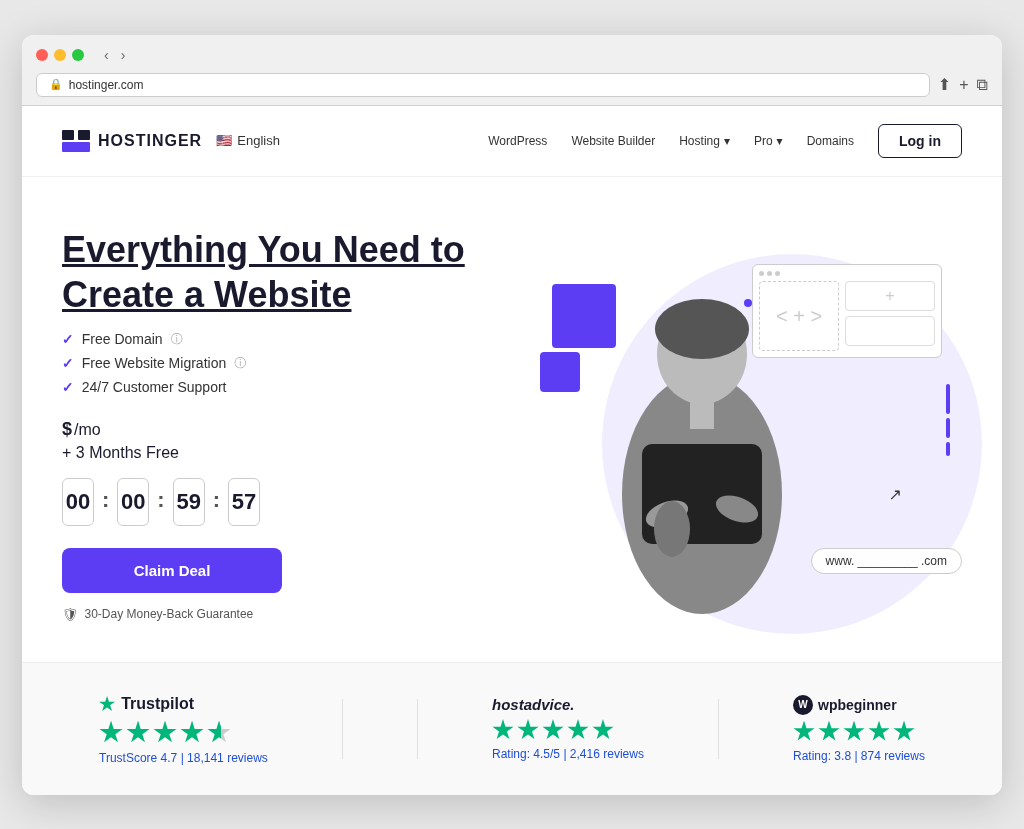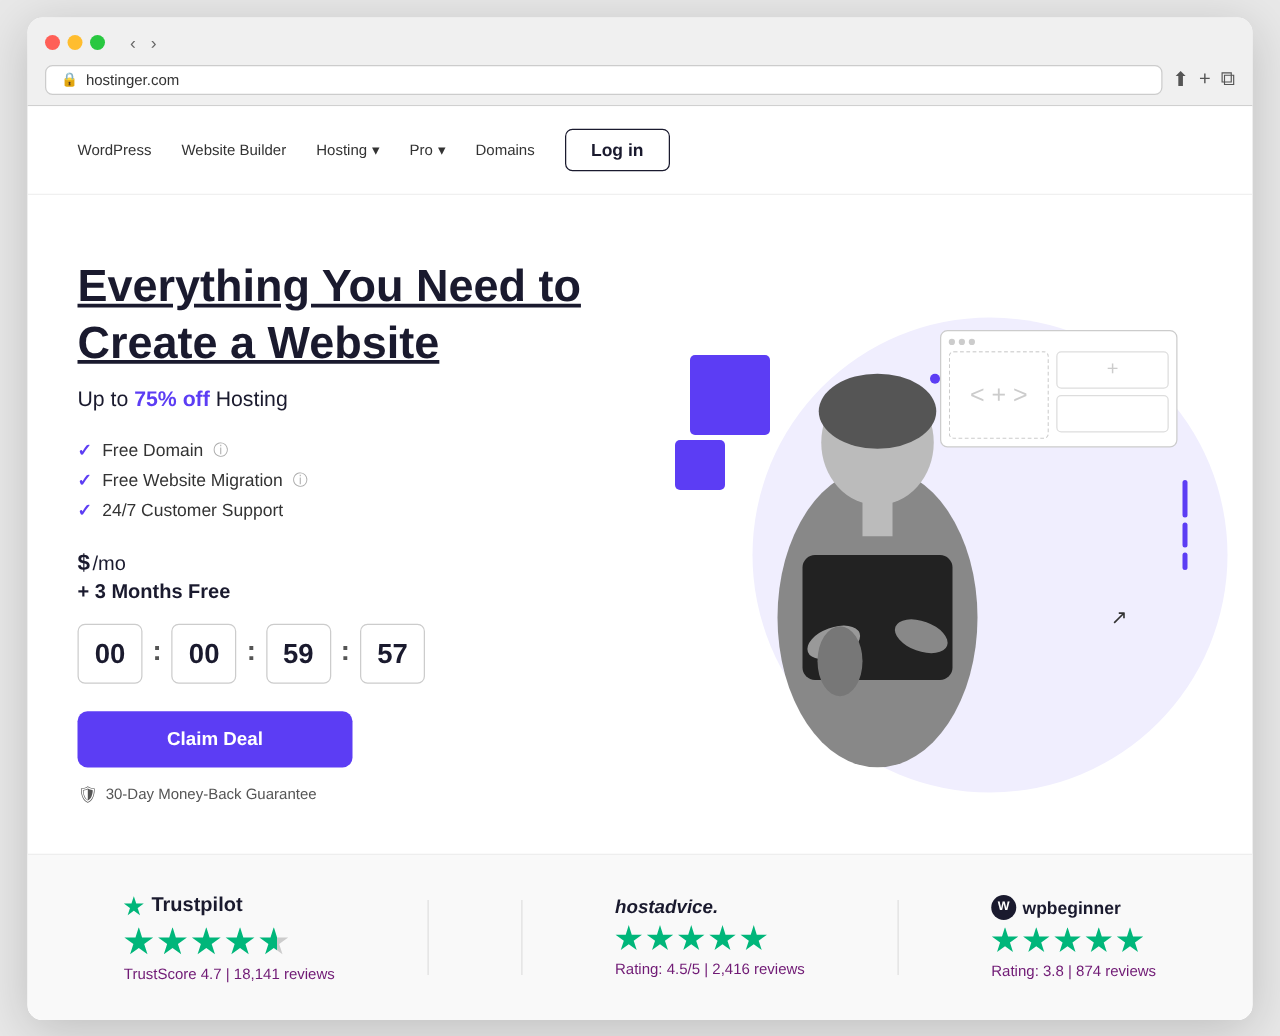--- a/index.html
+++ b/index.html
@@ -135,32 +135,32 @@
     }
     .check-icon { color: #5c3df4; font-size: 14px; font-weight: 700; }
     .price-row {
       display: flex; align-items: baseline; gap: 2px;
       margin-bottom: 4px;
     }
     .price-currency { font-size: 18px; font-weight: 700; color: #1a1a2e; }
     .price-amount { font-size: 42px; font-weight: 800; color: #1a1a2e; line-height: 1; }
     .price-period { font-size: 16px; color: #1a1a2e; font-weight: 500; }
     .months-free {
-      font-size: 16px; font-weight: 700; color: #1a1a2e; margin-bottom: 16px;
+      font-size: 16px; font-weight: 400; color: #1a1a2e; margin-bottom: 16px;
     }
 
     
     .countdown {
       display: flex; align-items: center; gap: 8px; margin-bottom: 22px;
     }
     .countdown-segment {
       display: flex; flex-direction: column; align-items: center;
     }
     .countdown-box {
-      width: 52px; height: 48px;
+      width: 32px; height: 48px;
       border: 1.5px solid #ccc;
       border-radius: 6px;
       display: flex; align-items: center; justify-content: center;
       font-size: 22px; font-weight: 700; color: #1a1a2e;
       background: #fff;
     }
     .countdown-sep {
       font-size: 22px; font-weight: 700; color: #555; margin-bottom: 0;
       padding-bottom: 4px;
     }
@@ -282,21 +282,21 @@
     .star-half {
       width: 24px; height: 24px;
       background: linear-gradient(90deg, #00b67a 60%, #ccc 60%);
       clip-path: polygon(50% 0%, 61% 35%, 98% 35%, 68% 57%, 79% 91%, 50% 70%, 21% 91%, 32% 57%, 2% 35%, 39% 35%);
     }
     .star-google {
       width: 22px; height: 22px;
       background: #00b67a;
       clip-path: polygon(50% 0%, 61% 35%, 98% 35%, 68% 57%, 79% 91%, 50% 70%, 21% 91%, 32% 57%, 2% 35%, 39% 35%);
     }
-    .rating-score { font-size: 12px; color: #701a75; }
+    .rating-score { font-size: 12px; color: #1d4ed8; }
     .divider { width: 1px; height: 60px; background: #e0e0e0; }
 
     .hostadvice-logo { font-style: italic; font-size: 15px; font-weight: 600; color: #1a1a2e; }
     .wp-logo { display: flex; align-items: center; gap: 5px; font-size: 14px; font-weight: 600; color: #1a1a2e; }
     .wp-icon {
       width: 20px; height: 20px;
       background: #1a1a2e;
       border-radius: 50%;
       display: flex; align-items: center; justify-content: center;
       color: #fff; font-size: 10px;
@@ -328,20 +328,36 @@
         <button class="browser-action-btn">⬆</button>
         <button class="browser-action-btn">+</button>
         <button class="browser-action-btn">⧉</button>
       </div>
     </div>
   </div>
 
   <div class="page-content">
 
     <nav class="navbar">
+      <div class="navbar-left">
+        <div class="logo">
+          <div class="logo-icon">
+            <svg viewBox="0 0 28 22" fill="none" xmlns="http://www.w3.org/2000/svg">
+              <rect x="0" y="0" width="12" height="10" fill="#1a1a2e" rx="1"></rect>
+              <rect x="16" y="0" width="12" height="10" fill="#1a1a2e" rx="1"></rect>
+              <rect x="0" y="12" width="28" height="10" fill="#5c3df4" rx="1"></rect>
+            </svg>
+          </div>
+          <span>HOSTINGER</span>
+        </div>
+        <div class="lang-selector">
+          <span>🇺🇸</span>
+          <span>English</span>
+        </div>
+      </div>
       <div class="navbar-right">
         <a class="nav-link">
           <span>WordPress</span>
         </a>
         <a class="nav-link">
           <span>Website Builder</span>
         </a>
         <a class="nav-link">
           <span>Hosting</span>
           <span>▾</span>
@@ -353,23 +369,20 @@
         <a class="nav-link">
           <span>Domains</span>
         </a>
         <button class="login-btn">Log in</button>
       </div>
     </nav>
 
     <section class="hero">
       <div class="hero-left">
         <h1 class="hero-title">Everything You Need to Create a Website</h1>
-        <p class="hero-subtitle">
-          <span>Up to </span><span class="highlight">75% off</span><span> Hosting</span>
-        </p>
         <ul class="features">
           <li>
             <span class="check-icon">✓</span>
             <span>Free Domain</span>
             <span style="color:#aaa;font-size:12px;">ⓘ</span>
           </li>
           <li>
             <span class="check-icon">✓</span>
             <span>Free Website Migration</span>
             <span style="color:#aaa;font-size:12px;">ⓘ</span>
@@ -452,20 +465,23 @@
         </div>
 
         <div class="ui-float purple-dot" style="top:65px;right:210px;"></div>
 
         <div class="ui-float" style="right:12px;top:150px;display:flex;flex-direction:column;gap:4px;">
           <div style="width:4px;height:30px;background:#5c3df4;border-radius:2px;"></div>
           <div style="width:4px;height:20px;background:#5c3df4;border-radius:2px;"></div>
           <div style="width:4px;height:14px;background:#5c3df4;border-radius:2px;"></div>
         </div>
 
+        <div class="www-bar">
+          <span>www. _________ .com</span>
+        </div>
 
         <div class="cursor-icon">↗</div>
       </div>
     </section>
 
     <div class="ratings-section">
 
       <div class="rating-item">
         <div class="rating-brand trustpilot">
           <span style="color:#00b67a;font-size:18px;">★</span>

